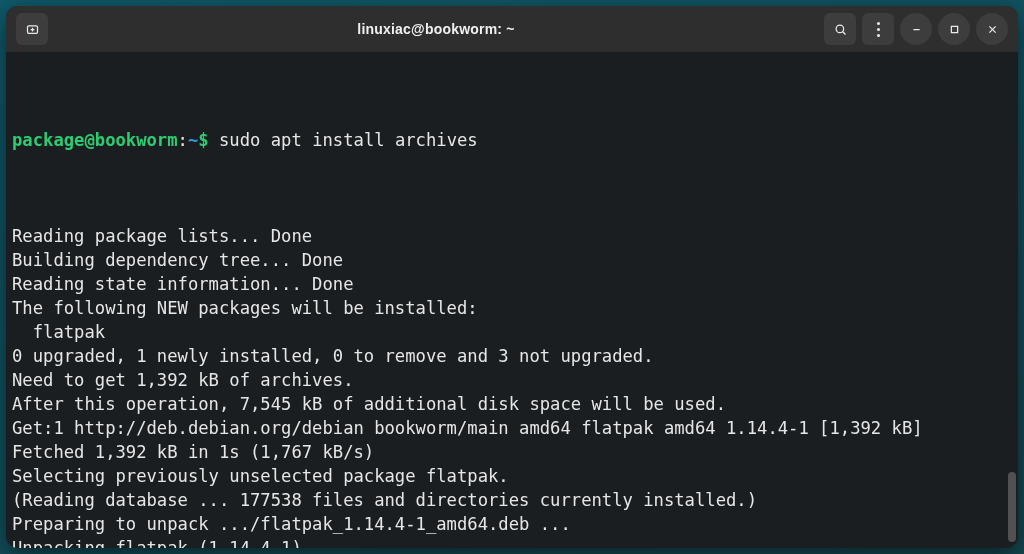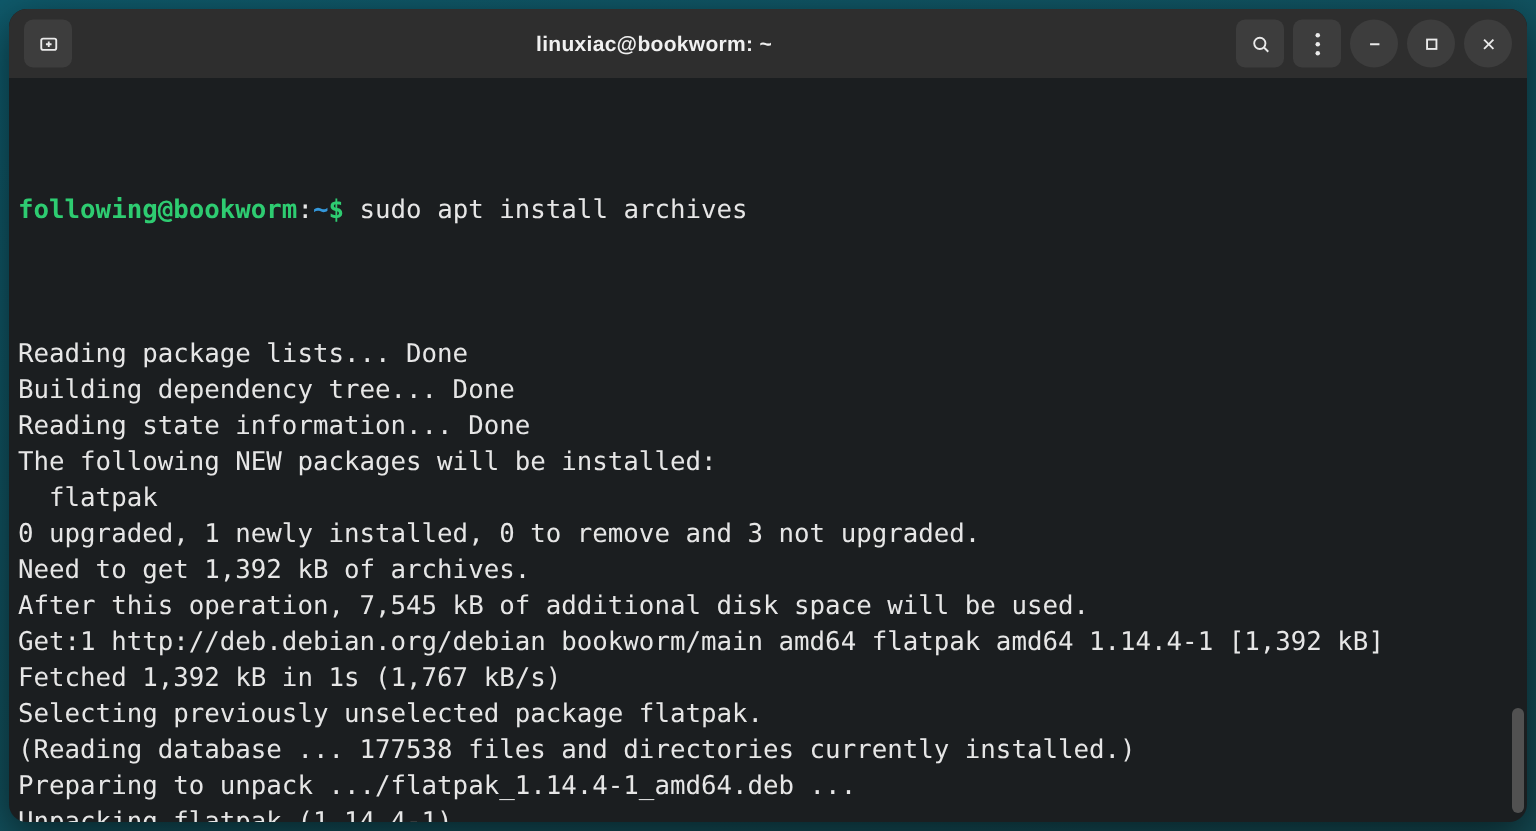--- a/index.html
+++ b/index.html
@@ -143,21 +143,21 @@
         <svg viewBox="0 0 24 24">
           <line x1="7" y1="7" x2="17" y2="17"></line>
           <line x1="17" y1="7" x2="7" y2="17"></line>
         </svg>
       </div>
     </div>
   </div>
 
   <div class="terminal" id="terminal">
     
-    <div class="line"><span class="prompt-user">following@bookworm</span><span>:</span><span class="prompt-path">~</span><span class="prompt-user">$</span> <span class="cmd-text">sudo apt install archives</span></div>
+    <div class="line"><span class="prompt-user">package@bookworm</span><span>:</span><span class="prompt-path">~</span><span class="prompt-user">$</span> <span class="cmd-text">sudo apt install archives</span></div>
     
     <div id="output"><div class="line">Reading package lists... Done</div><div class="line">Building dependency tree... Done</div><div class="line">Reading state information... Done</div><div class="line">The following NEW packages will be installed:</div><div class="line">  flatpak</div><div class="line">0 upgraded, 1 newly installed, 0 to remove and 3 not upgraded.</div><div class="line">Need to get 1,392 kB of archives.</div><div class="line">After this operation, 7,545 kB of additional disk space will be used.</div><div class="line">Get:1 http://deb.debian.org/debian bookworm/main amd64 flatpak amd64 1.14.4-1 [1,392 kB]</div><div class="line">Fetched 1,392 kB in 1s (1,767 kB/s)</div><div class="line">Selecting previously unselected package flatpak.</div><div class="line">(Reading database ... 177538 files and directories currently installed.)</div><div class="line">Preparing to unpack .../flatpak_1.14.4-1_amd64.deb ...</div><div class="line">Unpacking flatpak (1.14.4-1) ...</div></div>
     
     
 
     <div class="scrollbar"></div>
   </div>
 
 </div>
 

